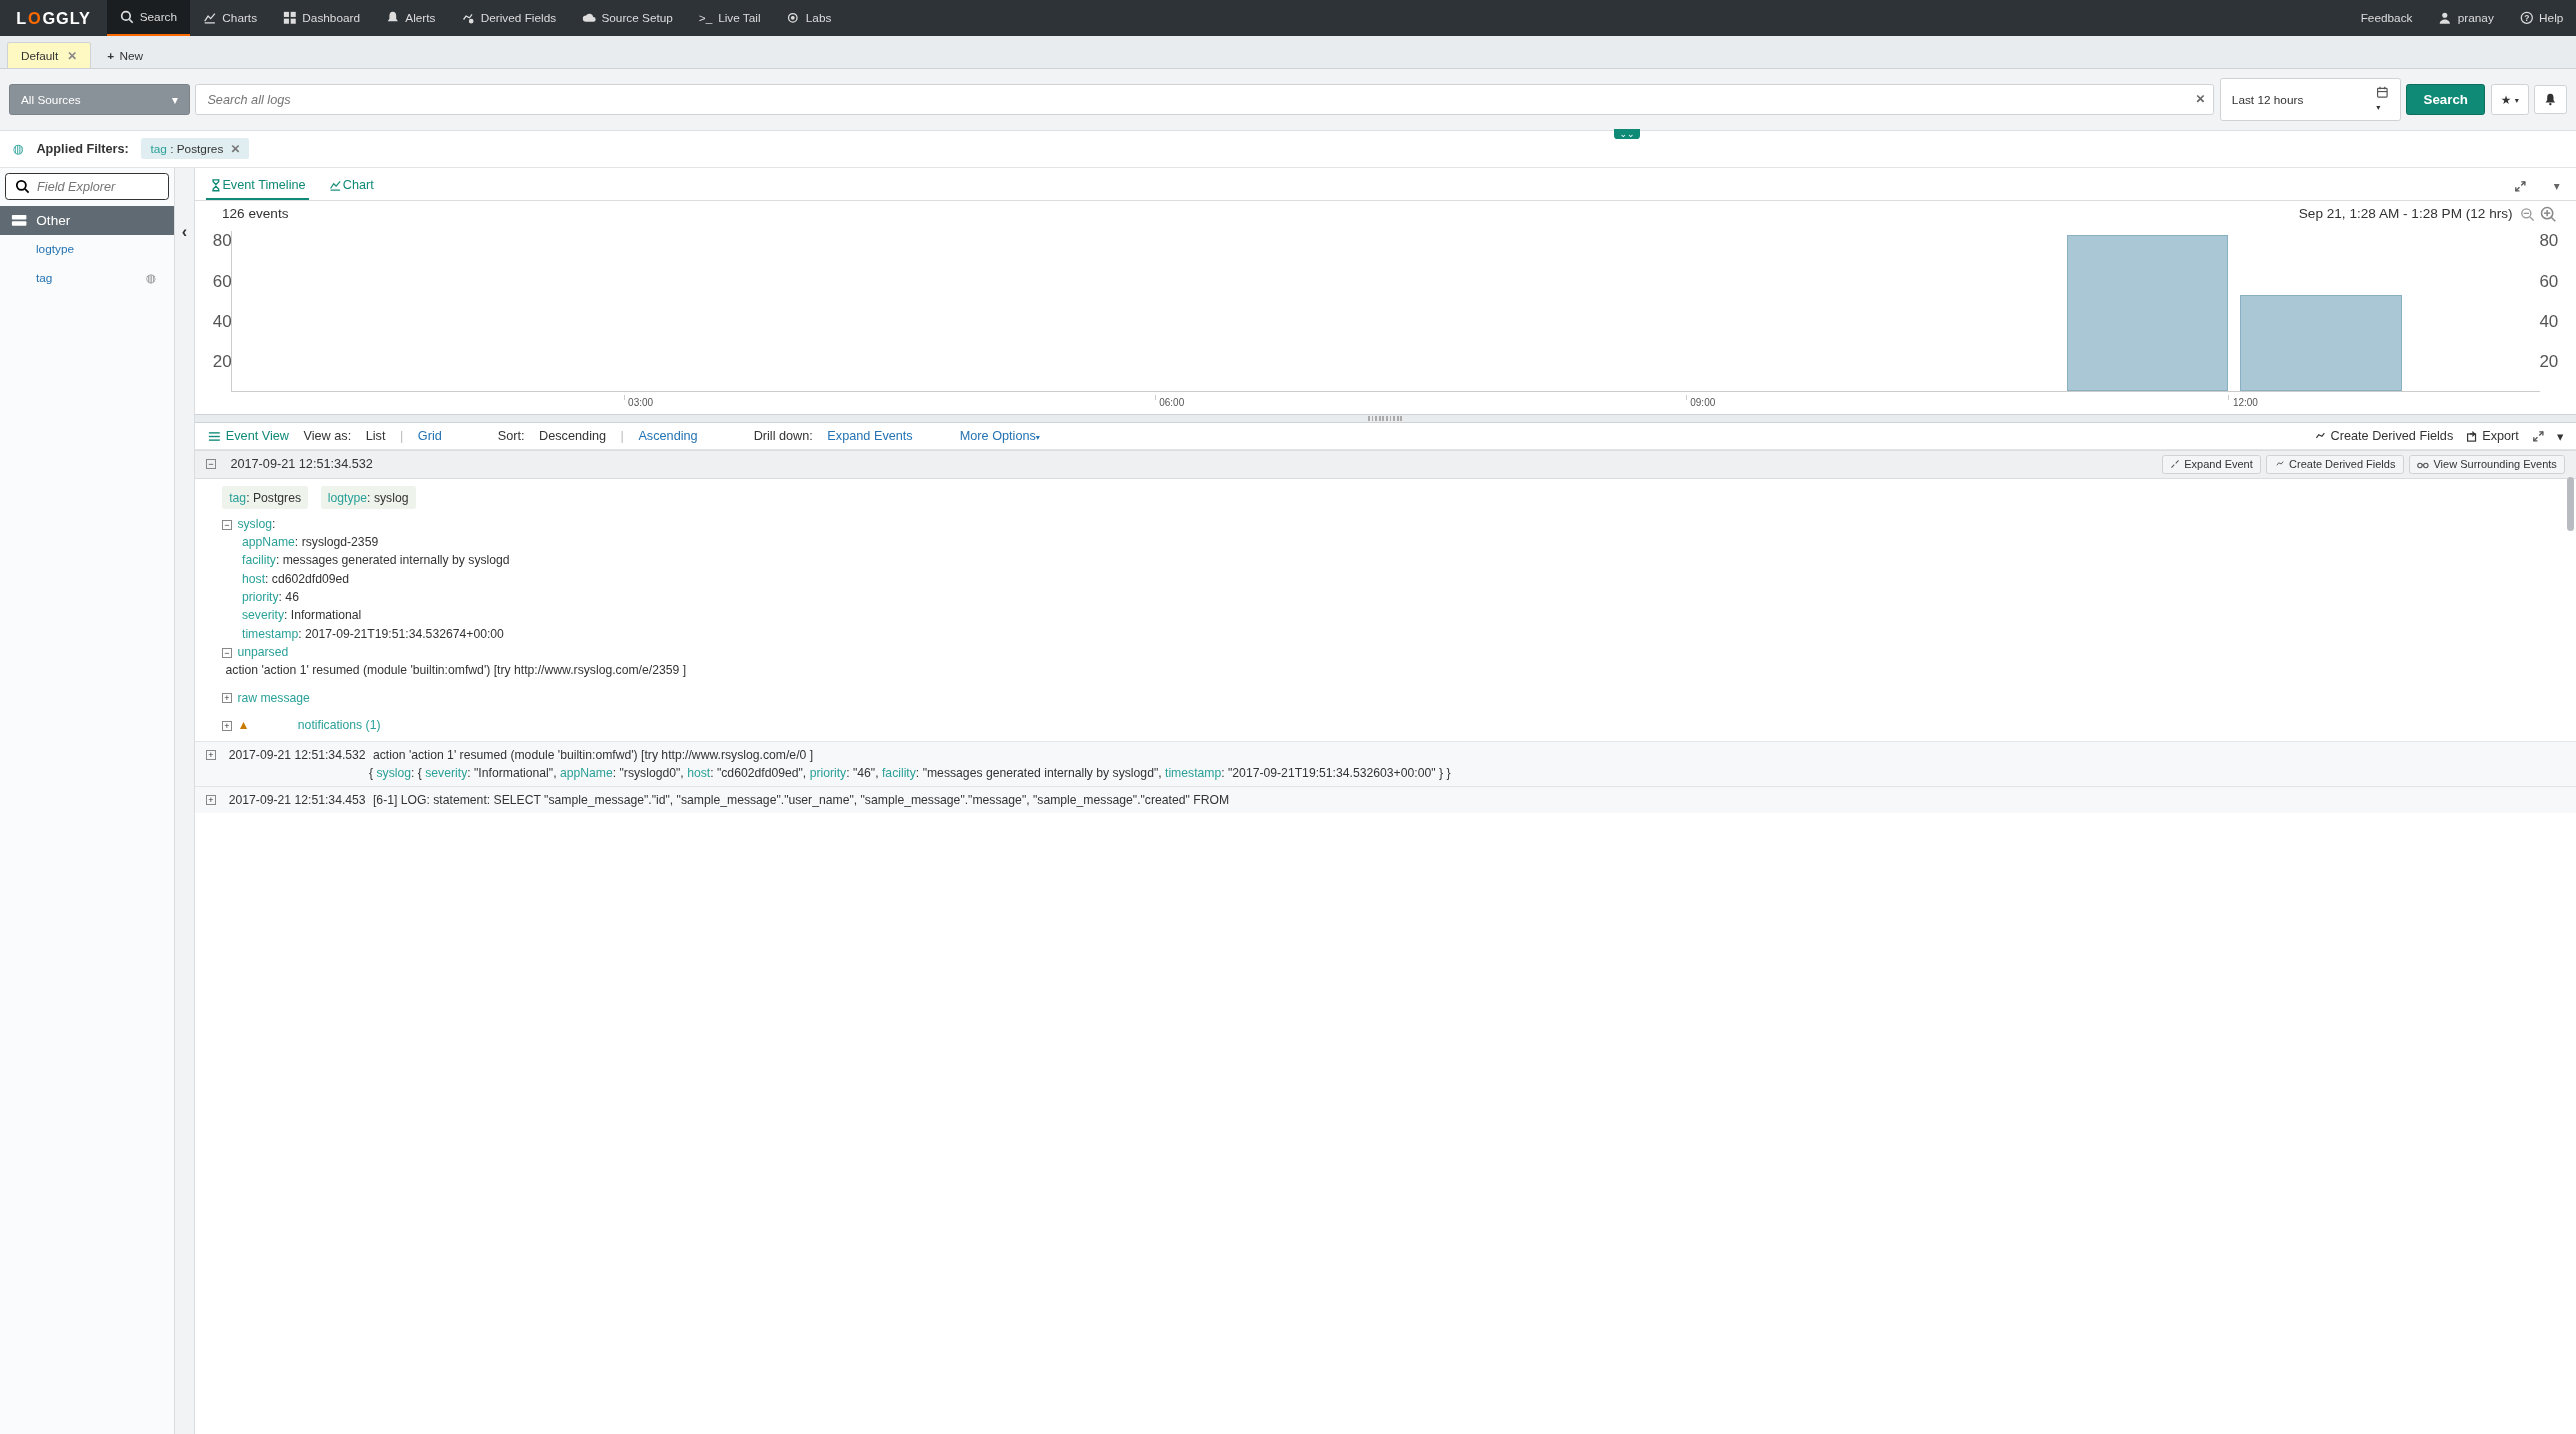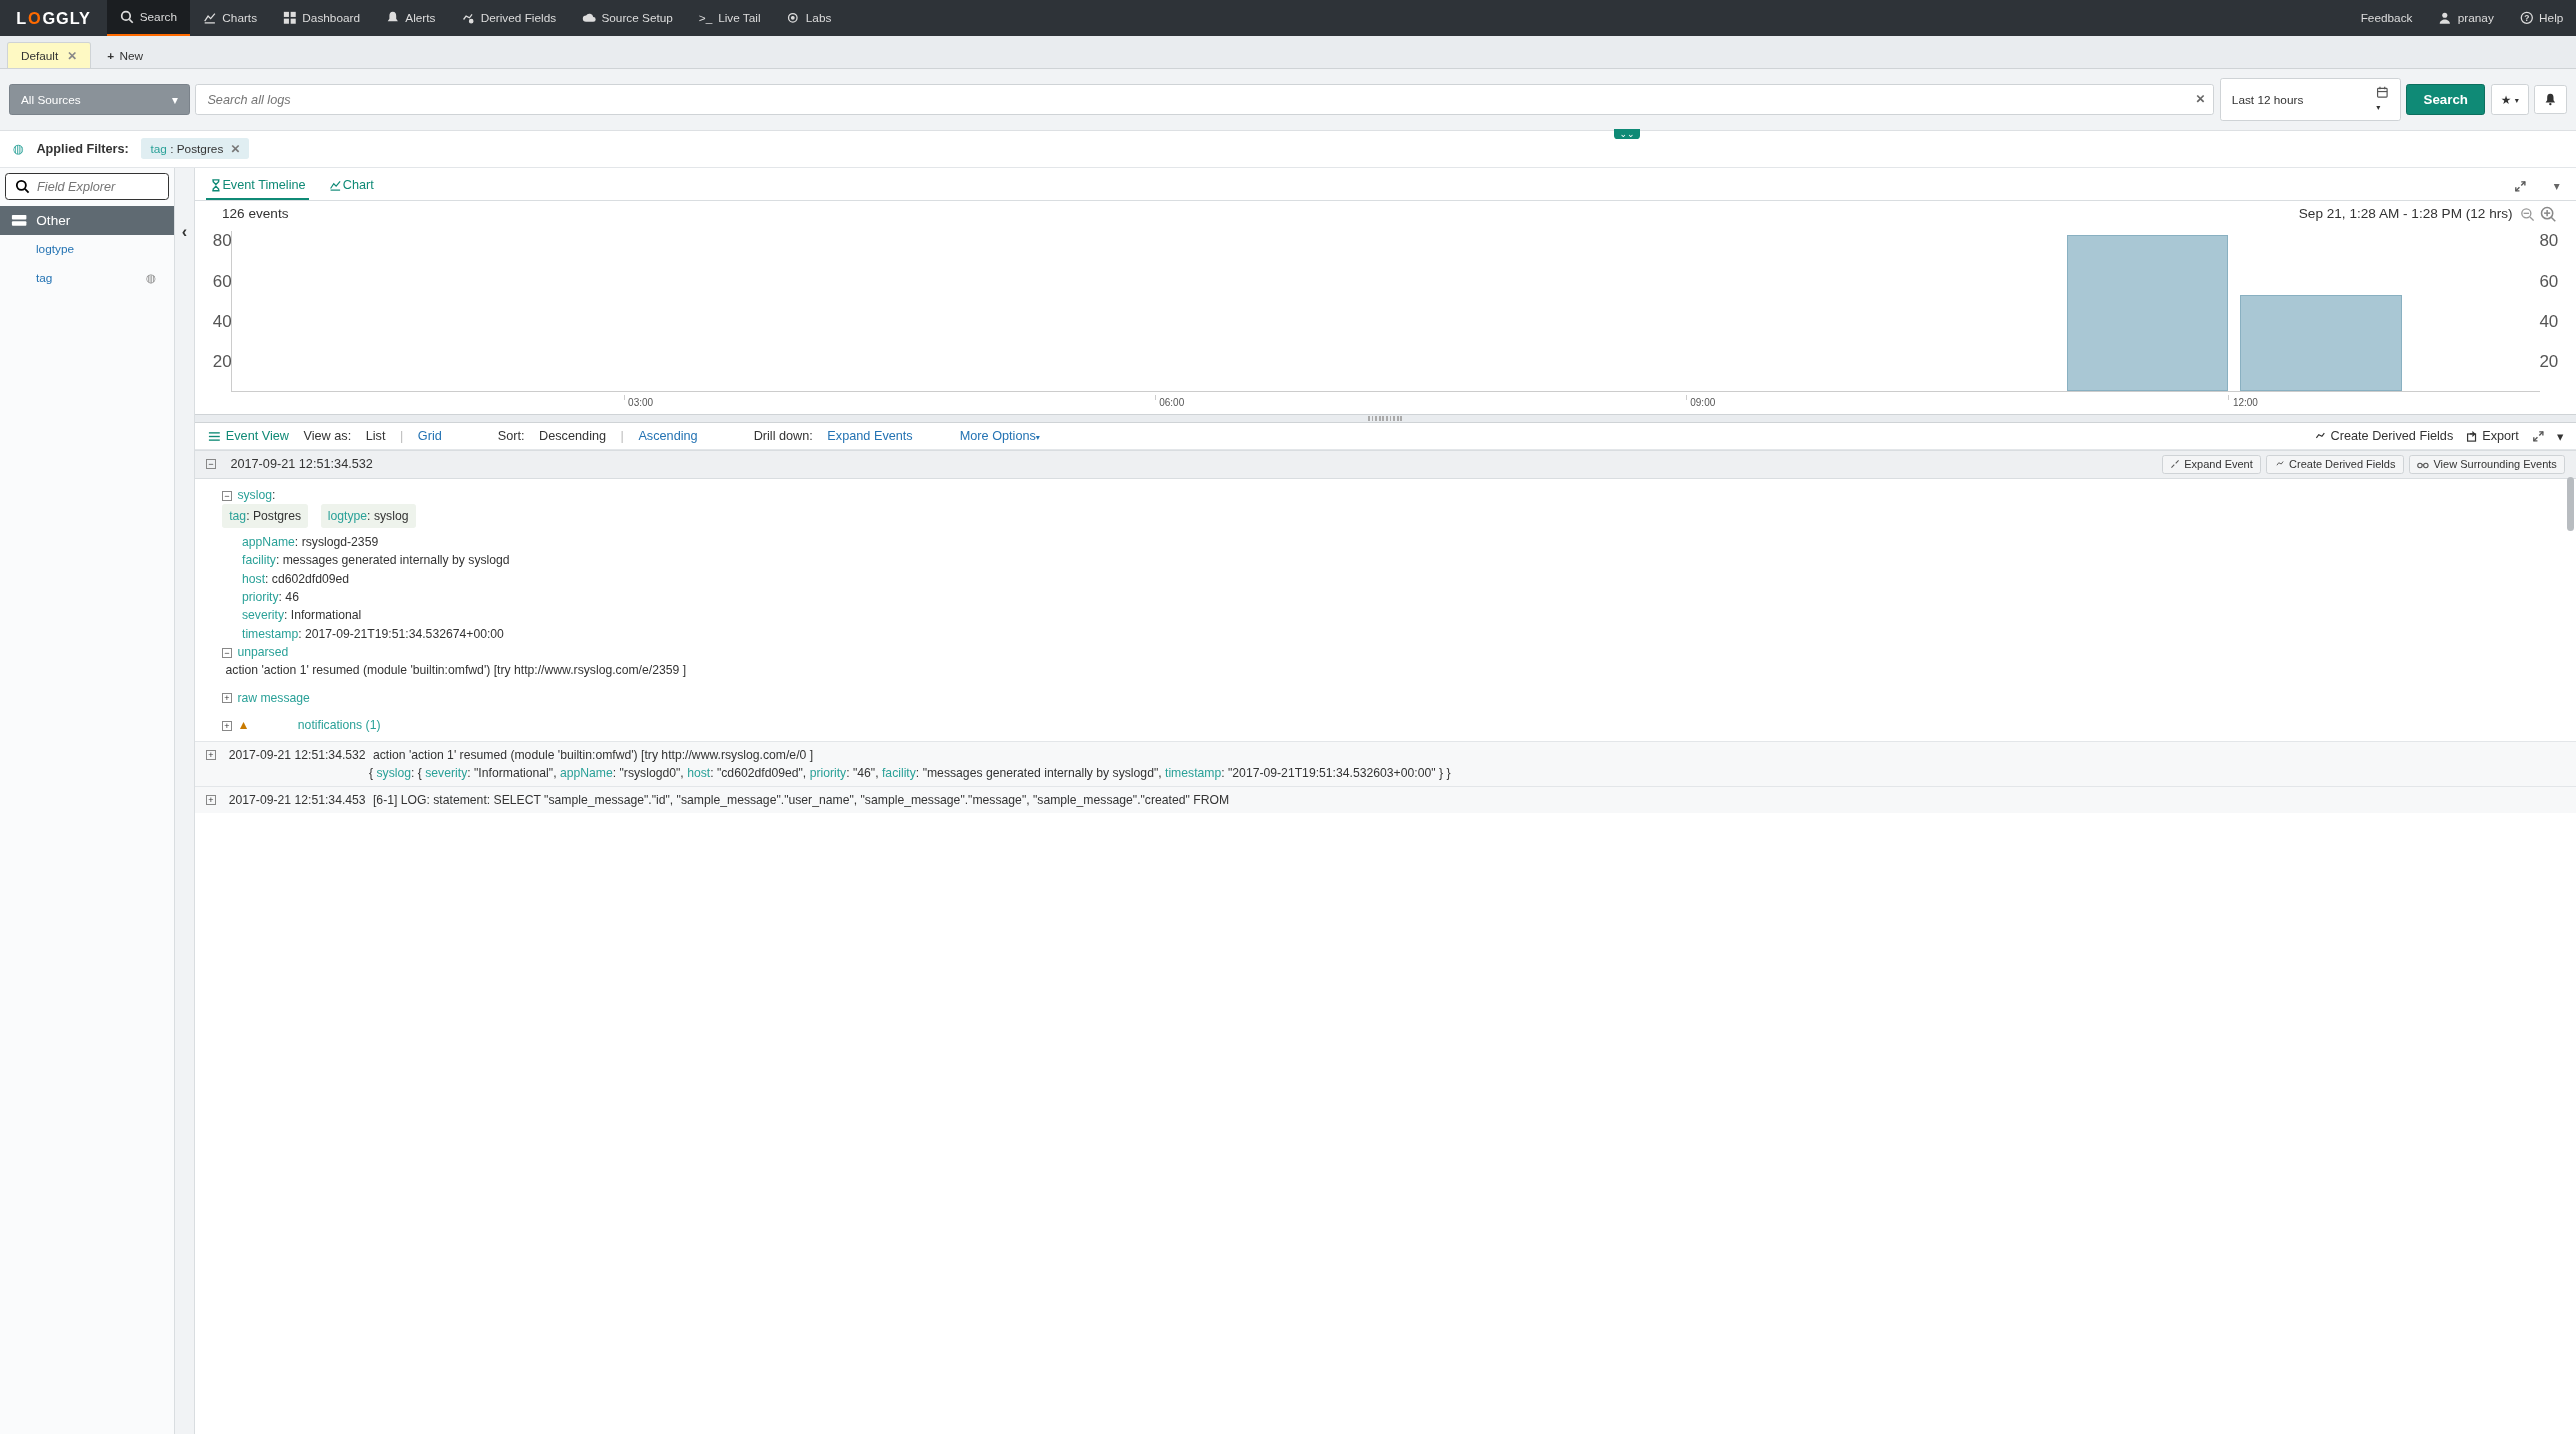--- a/index.html
+++ b/index.html
@@ -457,25 +457,25 @@
                   <circle cx="12" cy="8" r="3"></circle>
                   <line x1="7" y1="7" x2="9" y2="7"></line>
                 </svg>
               </span>
             <span>View Surrounding Events</span>
           </div>
         </div>
       </div>
 
       <div class="evbody">
-        <div><span class="sq">−</span><span class="sect">syslog</span>:</div>
         <div style="margin-bottom:5.4px;">
           <span class="tagchip"><span class="k">tag</span>: <span>Postgres</span></span>
           <span class="tagchip"><span class="k">logtype</span>: <span>syslog</span></span>
         </div>
+        <div><span class="sq">−</span><span class="sect">syslog</span>:</div>
         <div class="kvline"><span class="k">appName</span>: <span>rsyslogd-2359</span></div>
         <div class="kvline"><span class="k">facility</span>: <span>messages generated internally by syslogd</span></div>
         <div class="kvline"><span class="k">host</span>: <span>cd602dfd09ed</span></div>
         <div class="kvline"><span class="k">priority</span>: <span>46</span></div>
         <div class="kvline"><span class="k">severity</span>: <span>Informational</span></div>
         <div class="kvline"><span class="k">timestamp</span>: <span>2017-09-21T19:51:34.532674+00:00</span></div>
         <div><span class="sq">−</span><span class="sect">unparsed</span></div>
         <div style="padding-left:3.6px;">action 'action 1' resumed (module 'builtin:omfwd') [try http://www.rsyslog.com/e/2359 ]</div>
         <div style="height:9px;"></div>
         <div><span class="sq">+</span><span class="sect">raw message</span></div>

